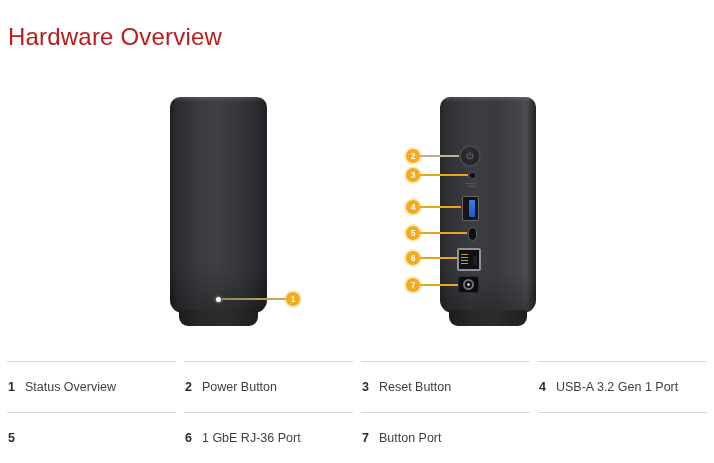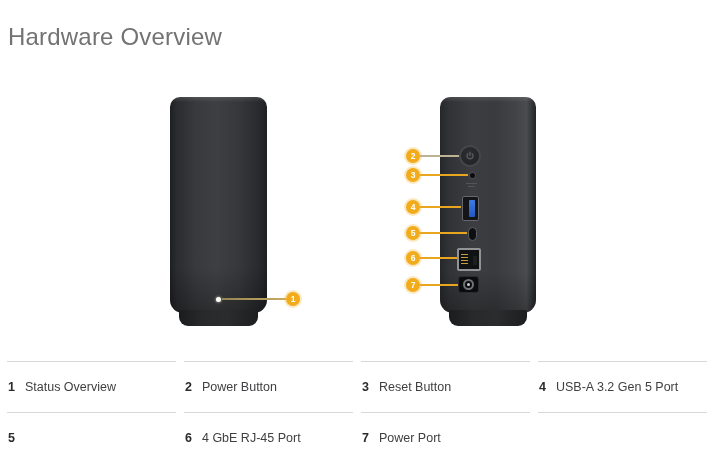--- a/index.html
+++ b/index.html
@@ -4,21 +4,21 @@
 <style>
   html,body{margin:0;padding:0;}
   body{
     width:714px;height:463px;position:relative;overflow:hidden;
     background:#ffffff;
     font-family:"Liberation Sans", sans-serif;
     -webkit-font-smoothing:antialiased;
   }
   .page-title{
     position:absolute;left:8px;top:7px;
-    font-size:24px;font-weight:500;color:#737373;letter-spacing:.2px;
+    font-size:24px;font-weight:500;color:#b91c1c;letter-spacing:.2px;
   }
 
   
   .tower{position:absolute;top:97px;height:229px;}
   .tower-front{left:170px;width:97px;}
   .tower-back{left:440px;width:96px;}
   .tower-body{
     position:absolute;left:0;top:0;right:0;height:216px;
     border-radius:10px 10px 13px 13px;
   }
@@ -188,28 +188,28 @@
   <div class="legend-cell">
     <span class="legend-num">2</span>
     <span>Power Button</span>
   </div>
   <div class="legend-cell">
     <span class="legend-num">3</span>
     <span>Reset Button</span>
   </div>
   <div class="legend-cell">
     <span class="legend-num">4</span>
-    <span>USB-A 3.2 Gen 5 Port</span>
+    <span>USB-A 3.2 Gen 1 Port</span>
   </div>
 
   <div class="legend-cell">
     <span class="legend-num">5</span>
   </div>
   <div class="legend-cell">
     <span class="legend-num">6</span>
-    <span>4 GbE RJ-45 Port</span>
+    <span>1 GbE RJ-36 Port</span>
   </div>
   <div class="legend-cell">
     <span class="legend-num">7</span>
-    <span>Power Port</span>
+    <span>Button Port</span>
   </div>
   <div class="legend-cell"></div>
 </div>
 
 </body></html>

